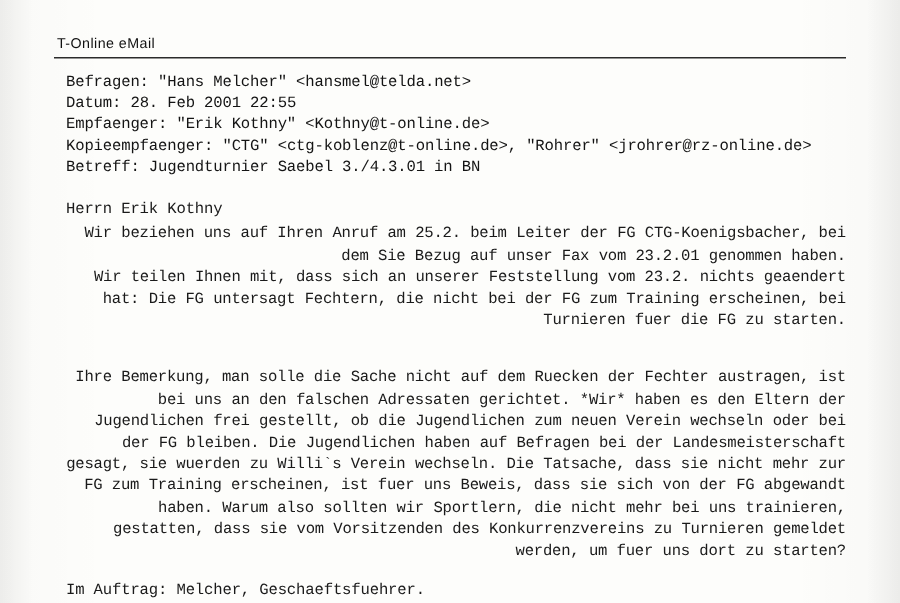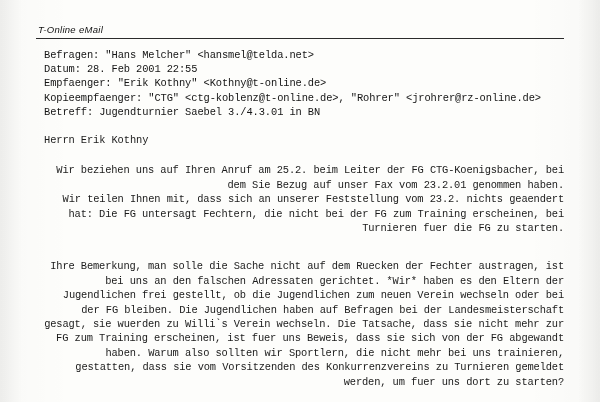--- a/index.html
+++ b/index.html
@@ -31,21 +31,20 @@
   }
   .header-tab {
     position: absolute;
     left: 38px;
     top: 24px;
     font-size: 9.5px;
     letter-spacing: 0.3px;
     color: #111;
     font-family: "Liberation Sans", sans-serif;
     white-space: nowrap;
-    font-style: italic;
   }
   .header-rule {
     position: absolute;
     left: 36px;
     top: 38px;
     width: 528px;
     height: 1px;
     background: #2b2b2b;
   }
   .body-area {
@@ -63,21 +62,21 @@
     white-space: nowrap;
     color: #141414;
     letter-spacing: -0.1px;
   }
   .field-label {
     letter-spacing: -0.1px;
   }
   .salutation {
     font-size: 10.4px;
     line-height: 14.4px;
-    margin: 0 0 16px 0;
+    margin: 0 0 2px 0;
     letter-spacing: -0.1px;
   }
   .para {
     font-size: 10.4px;
     line-height: 14.4px;
     margin: 0 0 8px 0;
     letter-spacing: -0.15px;
     text-align: right;
     word-spacing: 0.2px;
   }

